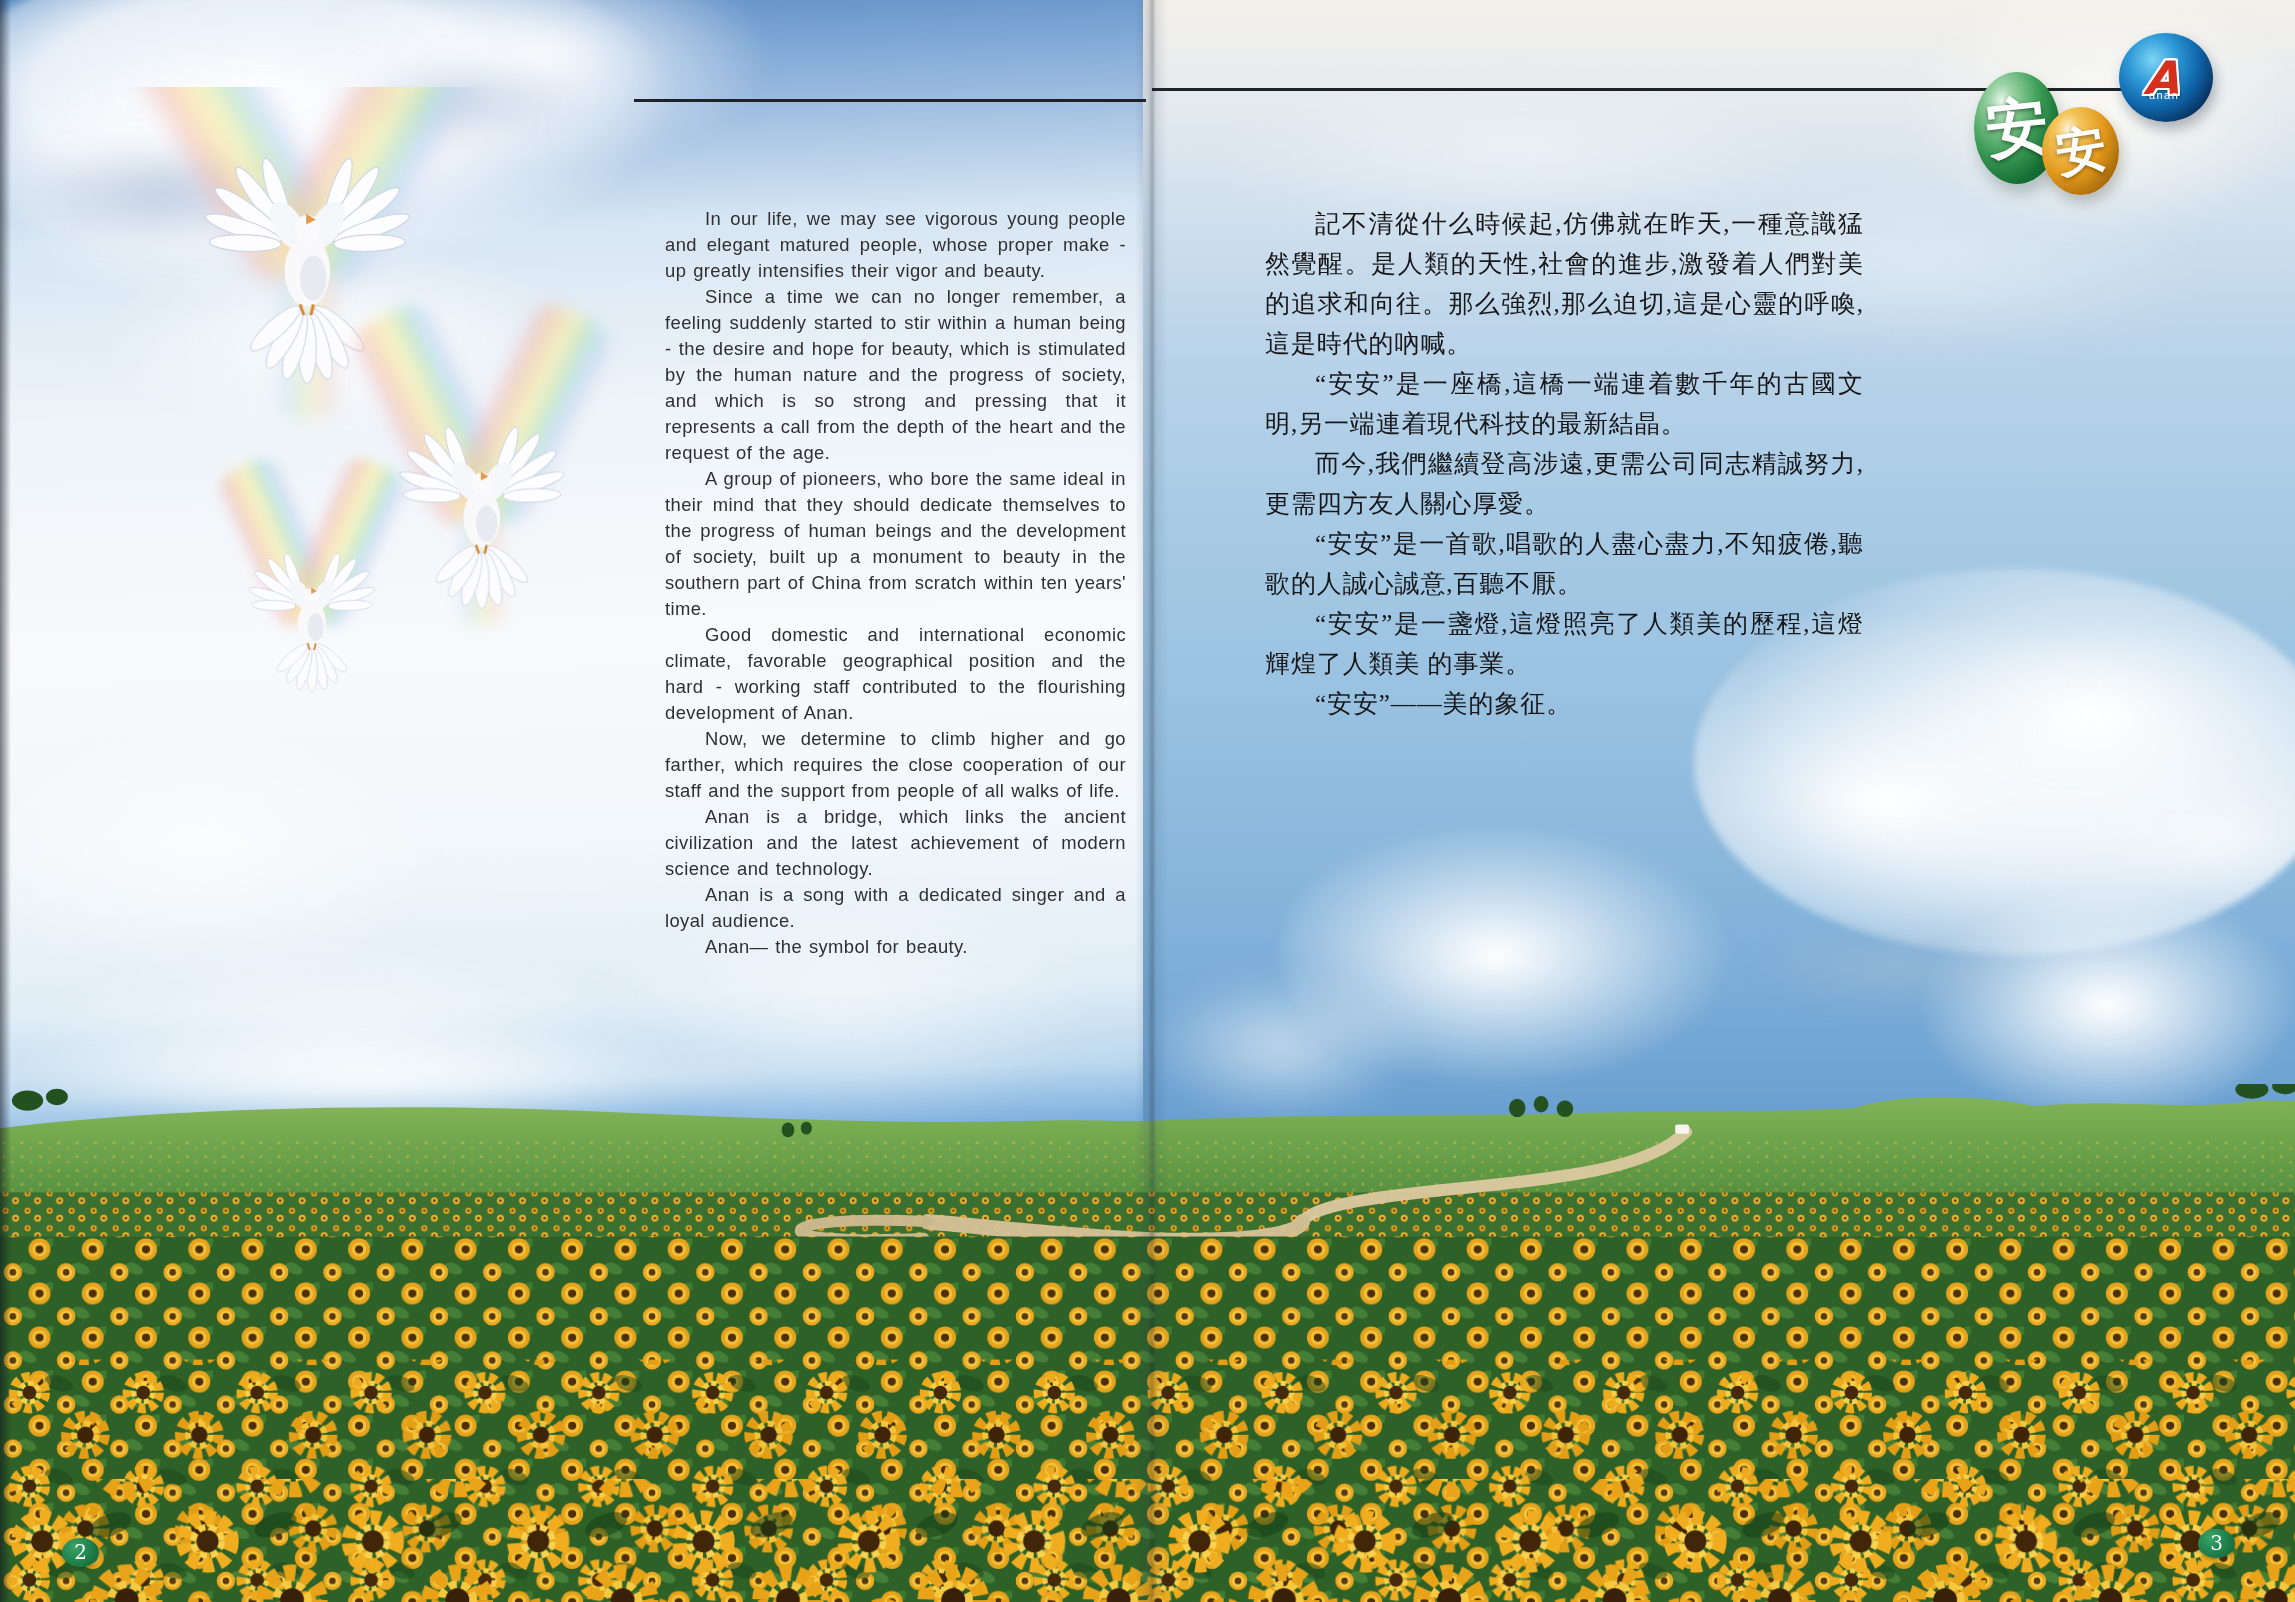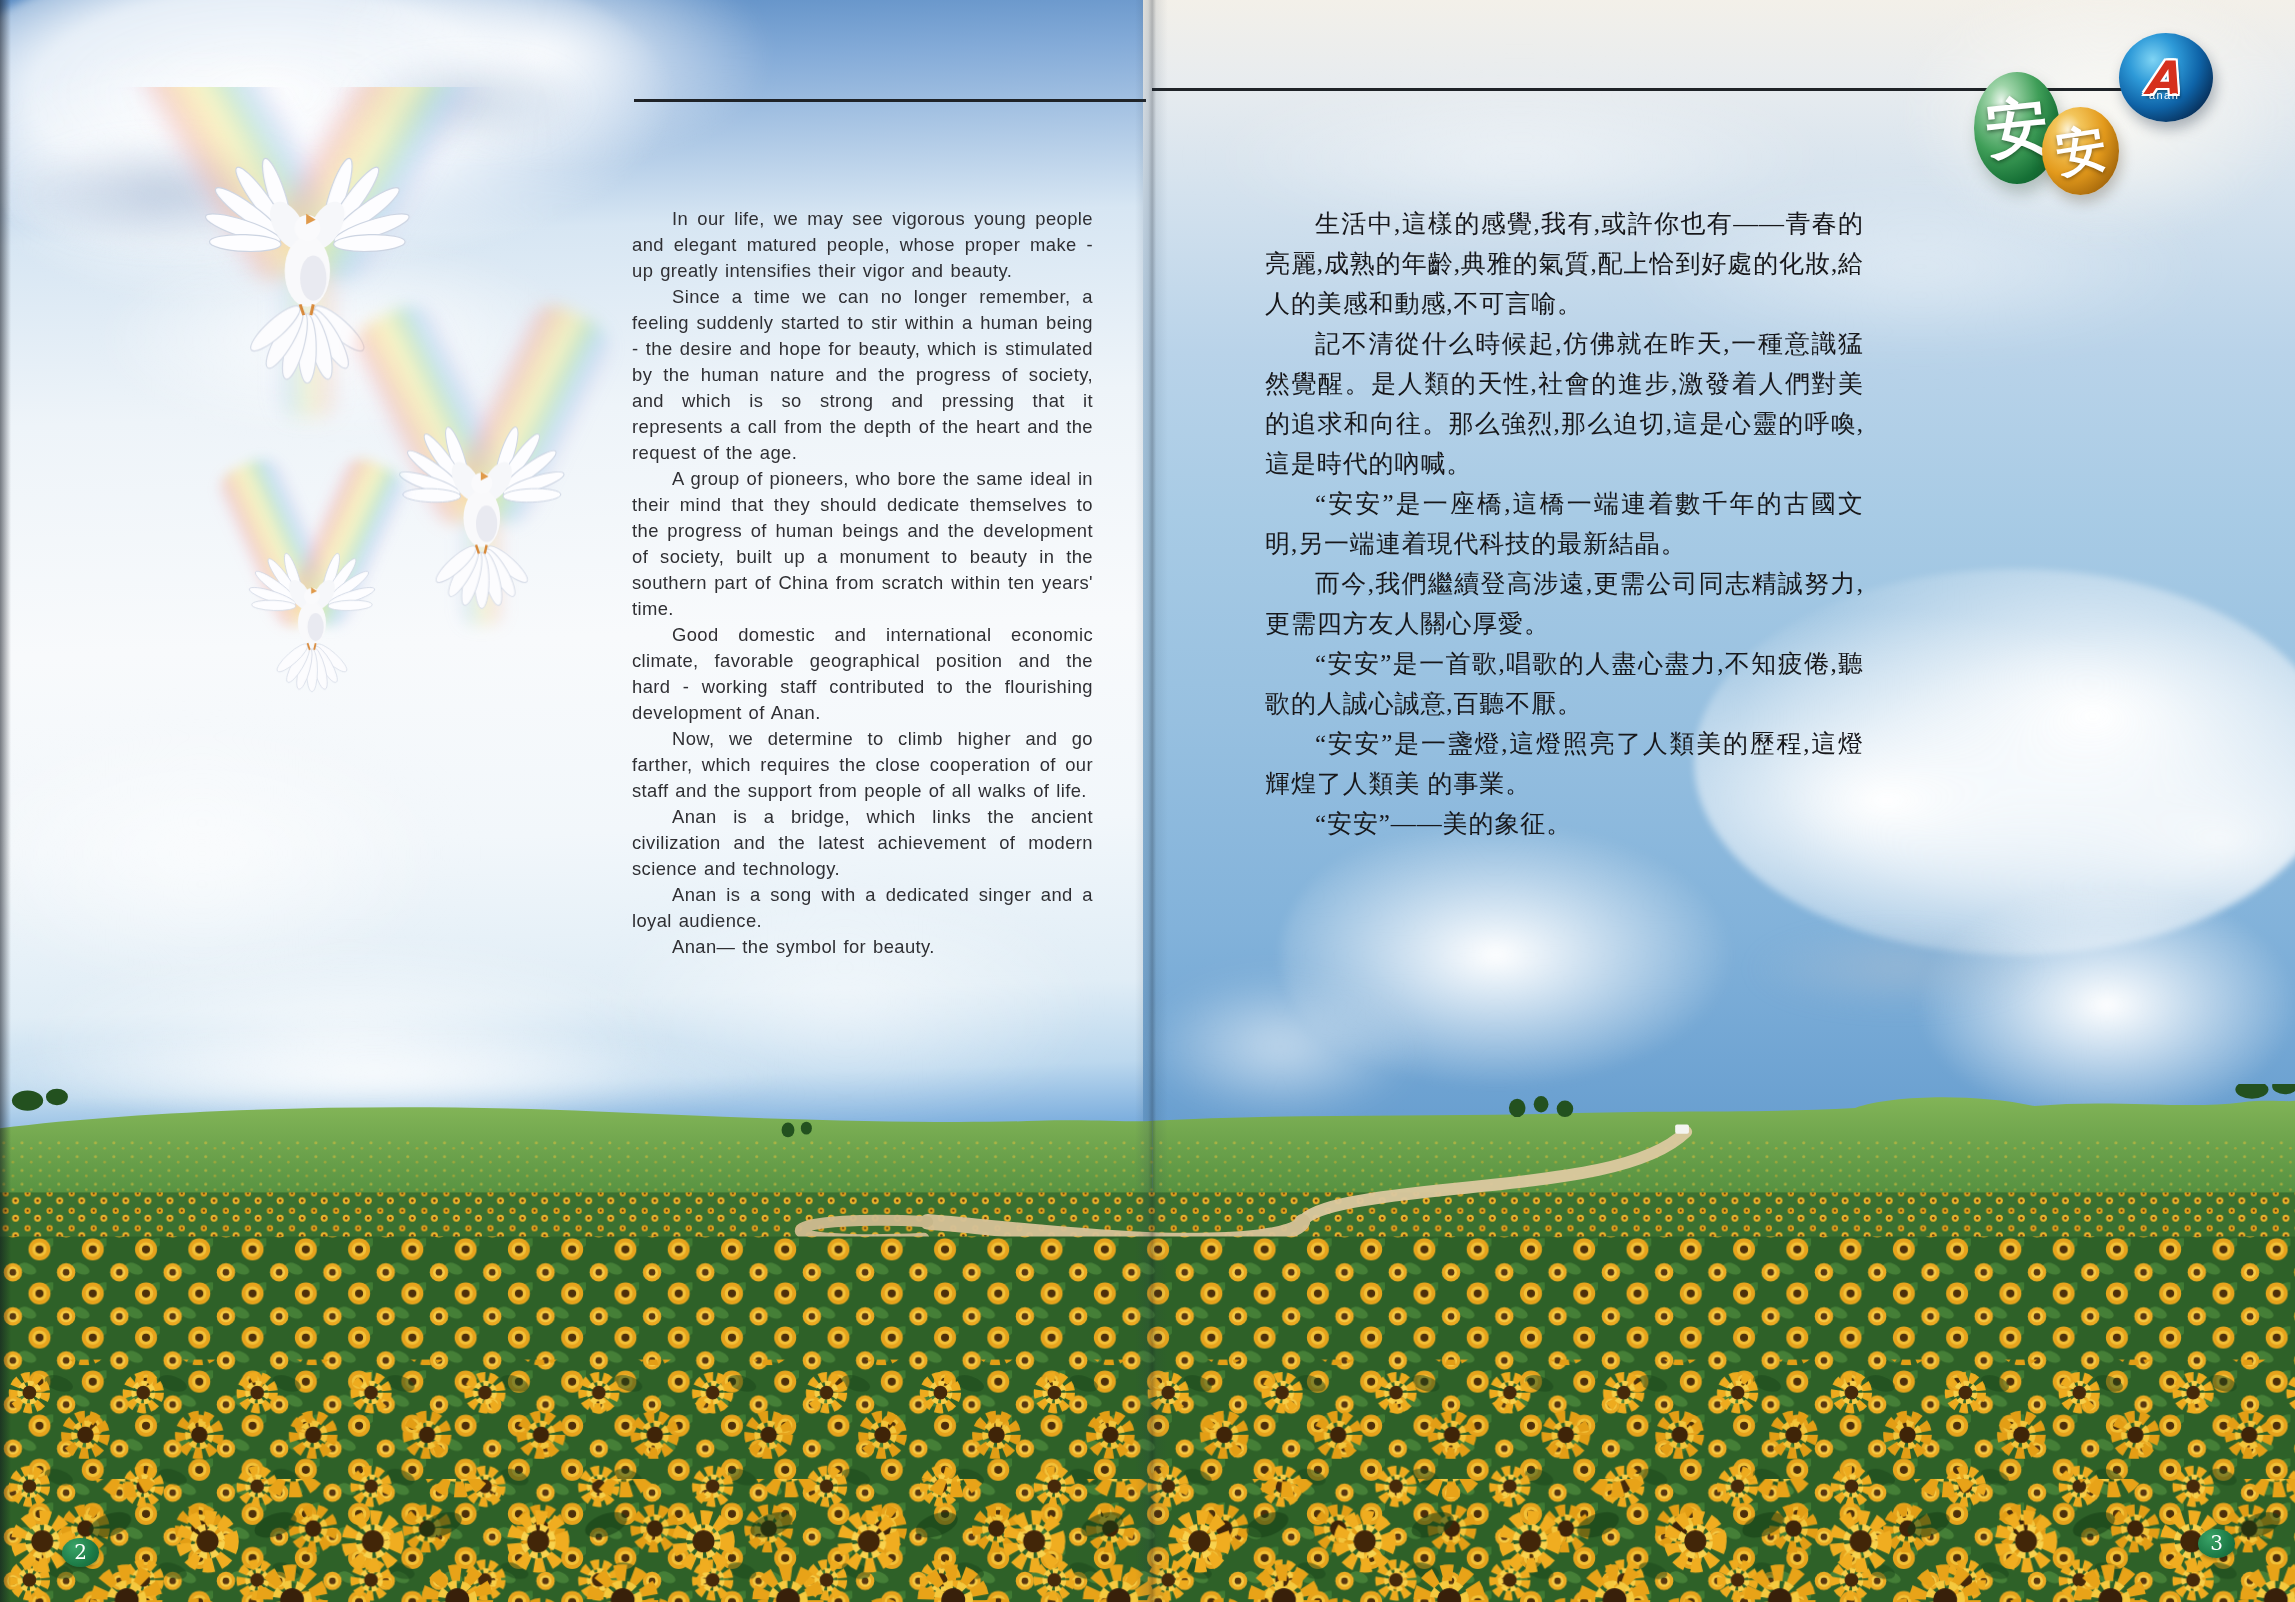--- a/index.html
+++ b/index.html
@@ -21,21 +21,21 @@
     background:linear-gradient(180deg,
       #f3f0e9 0%,#e8ecef 5%,#d4e2ee 12%,#b9d3e9 22%,
       #a8cbe5 32%,#97c0e0 45%,#82b2da 58%,#699fd0 70%,
       #4e8cc6 82%,#4888c4 100%);
   }
   .cloud{position:absolute;border-radius:50%;}
   .rule{position:absolute;background:#1f2328;height:2.8px;z-index:30;}
   .rule-left{left:634px;top:99px;width:512px;}
   .rule-right{left:1152px;top:88px;width:1010px;}
   .en-text{
-    position:absolute;left:632px;top:206px;width:461px;z-index:40;
+    position:absolute;left:665px;top:206px;width:461px;z-index:40;
     color:#2f2f33;font-size:18.4px;line-height:26px;
     letter-spacing:0.4px;word-spacing:1.4px;
   }
   .en-text p{margin:0;text-indent:40px;text-align:justify;}
   .cn-text{
     position:absolute;left:1265px;top:204px;width:599px;z-index:40;
     color:#17171a;font-family:"Liberation Serif","DejaVu Serif",serif;
     font-size:25px;line-height:40px;letter-spacing:0.9px;
   }
   .cn-text p{margin:0;text-indent:2em;text-align:justify;}
@@ -202,21 +202,20 @@
       <p>In our life, we may see vigorous young people and elegant matured people, whose proper make - up greatly intensifies their vigor and beauty.</p>
       <p>Since a time we can no longer remember, a feeling suddenly started to stir within a human being - the desire and hope for beauty, which is stimulated by the human nature and the progress of society, and which is so strong and pressing that it represents a call from the depth of the heart and the request of the age.</p>
       <p>A group of pioneers, who bore the same ideal in their mind that they should dedicate themselves to the progress of human beings and the development of society, built up a monument to beauty in the southern part of China from scratch within ten years' time.</p>
       <p>Good domestic and international economic climate, favorable geographical position and the hard - working staff contributed to the flourishing development of Anan.</p>
       <p>Now, we determine to climb higher and go farther, which requires the close cooperation of our staff and the support from people of all walks of life.</p>
       <p>Anan is a bridge, which links the ancient civilization and the latest achievement of modern science and technology.</p>
       <p>Anan is a song with a dedicated singer and a loyal audience.</p>
       <p>Anan— the symbol for beauty.</p>
     </div>
   <div class="cn-text">
-      <p>生活中,這樣的感覺,我有,或許你也有——青春的亮麗,成熟的年齡,典雅的氣質,配上恰到好處的化妝,給人的美感和動感,不可言喻。</p>
       <p>記不清從什么時候起,仿佛就在昨天,一種意識猛然覺醒。是人類的天性,社會的進步,激發着人們對美的追求和向往。那么強烈,那么迫切,這是心靈的呼喚,這是時代的吶喊。</p>
       <p>“安安”是一座橋,這橋一端連着數千年的古國文明,另一端連着現代科技的最新結晶。</p>
       <p>而今,我們繼續登高涉遠,更需公司同志精誠努力,更需四方友人關心厚愛。</p>
       <p>“安安”是一首歌,唱歌的人盡心盡力,不知疲倦,聽歌的人誠心誠意,百聽不厭。</p>
       <p>“安安”是一盞燈,這燈照亮了人類美的歷程,這燈輝煌了人類美 的事業。</p>
       <p>“安安”——美的象征。</p>
     </div>
 
   <svg class="landscape" width="2296" height="519" viewBox="0 0 2500 565">
     <defs>

